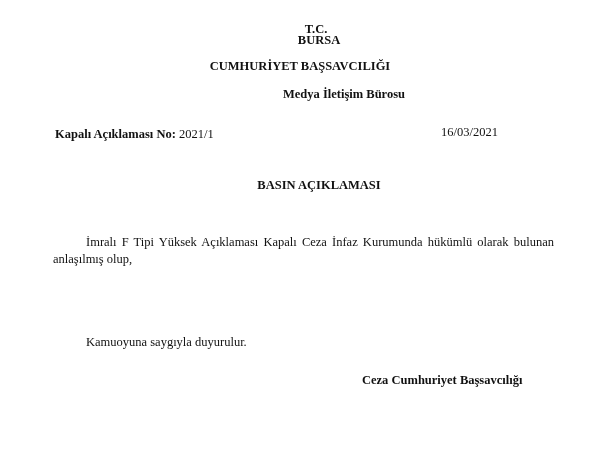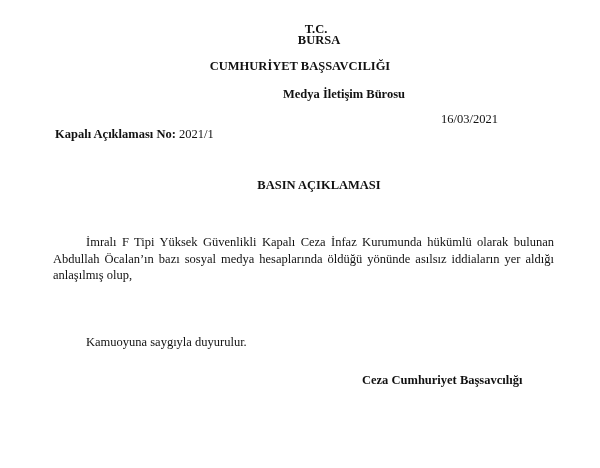--- a/index.html
+++ b/index.html
@@ -44,27 +44,26 @@
 
   <div class="abs center bold" style="top:22px;margin-left:16px;">T.C.</div>
   <div class="abs center bold" style="top:33px;margin-left:19px;">BURSA</div>
   <div class="abs center bold" style="top:59px;">CUMHURİYET BAŞSAVCILIĞI</div>
   <div class="abs center bold" style="top:87px;padding-left:44px;">Medya İletişim Bürosu</div>
 
   <div class="abs" style="top:127px; left:55px;">
     <span class="bold">Kapalı Açıklaması No:</span>
     <span>2021/1</span>
   </div>
-  <div class="abs" style="top:112px; left:441px;">16/03/2021</div>
+  <div class="abs" style="top:125px; left:441px;">16/03/2021</div>
 
   <div class="abs center bold" style="top:178px;margin-left:19px;">BASIN AÇIKLAMASI</div>
 
   <div class="para" style="top:234px;">
-    <span class="line indent">İmralı F Tipi Yüksek Güvenlikli Kapalı Ceza İnfaz Kurumunda hükümlü olarak bulunan</span>
-    <span class="line">Abdullah Öcalan’ın bazı sosyal medya hesaplarında öldüğü yönünde asılsız iddiaların yer aldığı</span>
+    <span class="line indent">İmralı F Tipi Yüksek Açıklaması Kapalı Ceza İnfaz Kurumunda hükümlü olarak bulunan</span>
     <span class="line last">anlaşılmış olup,</span>
   </div>
 
   <div class="para" style="top:293px;">
   </div>
 
   <div class="para" style="top:334px;">
     <span class="line last indent">Kamuoyuna saygıyla duyurulur.</span>
   </div>
 

